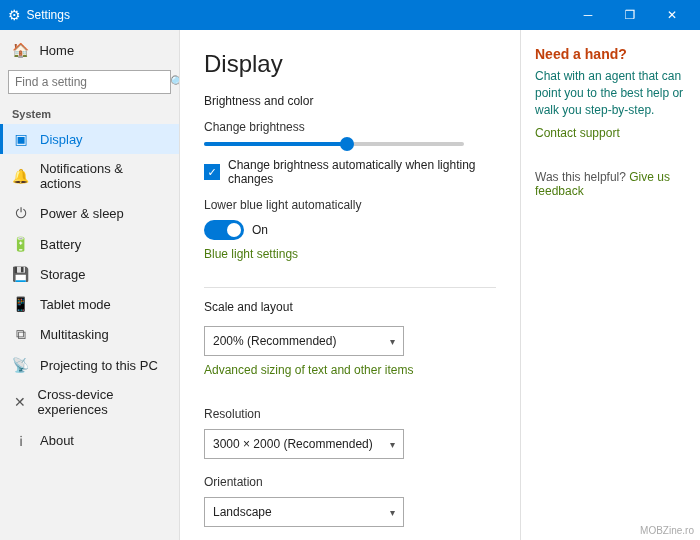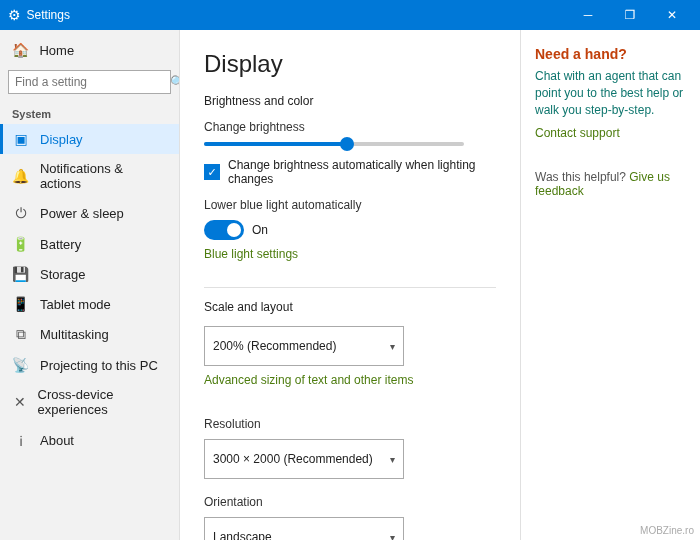--- a/index.html
+++ b/index.html
@@ -195,21 +195,21 @@
       color: #4d7c0f;
       font-size: 12px;
       cursor: pointer;
       margin-bottom: 14px;
       display: inline-block;
     }
 
     
     .dropdown {
       width: 200px;
-      height: 40px;
+      height: 30px;
       border: 1px solid #aaa;
       background: white;
       display: flex;
       align-items: center;
       padding: 0 8px;
       cursor: pointer;
       margin-bottom: 6px;
       justify-content: space-between;
       font-size: 12px;
     }

